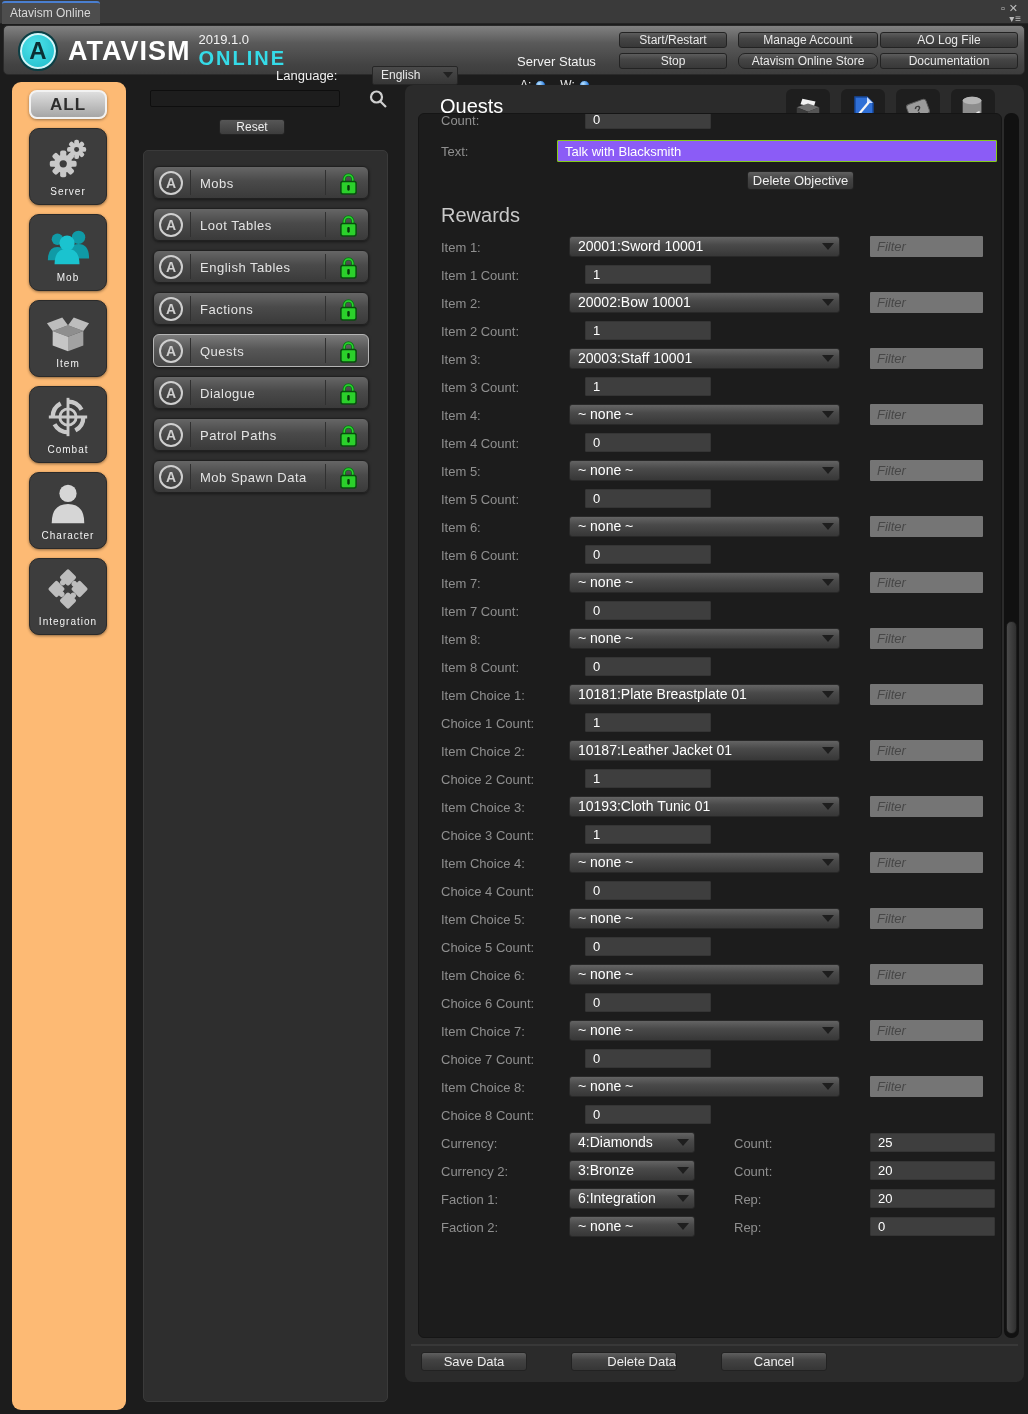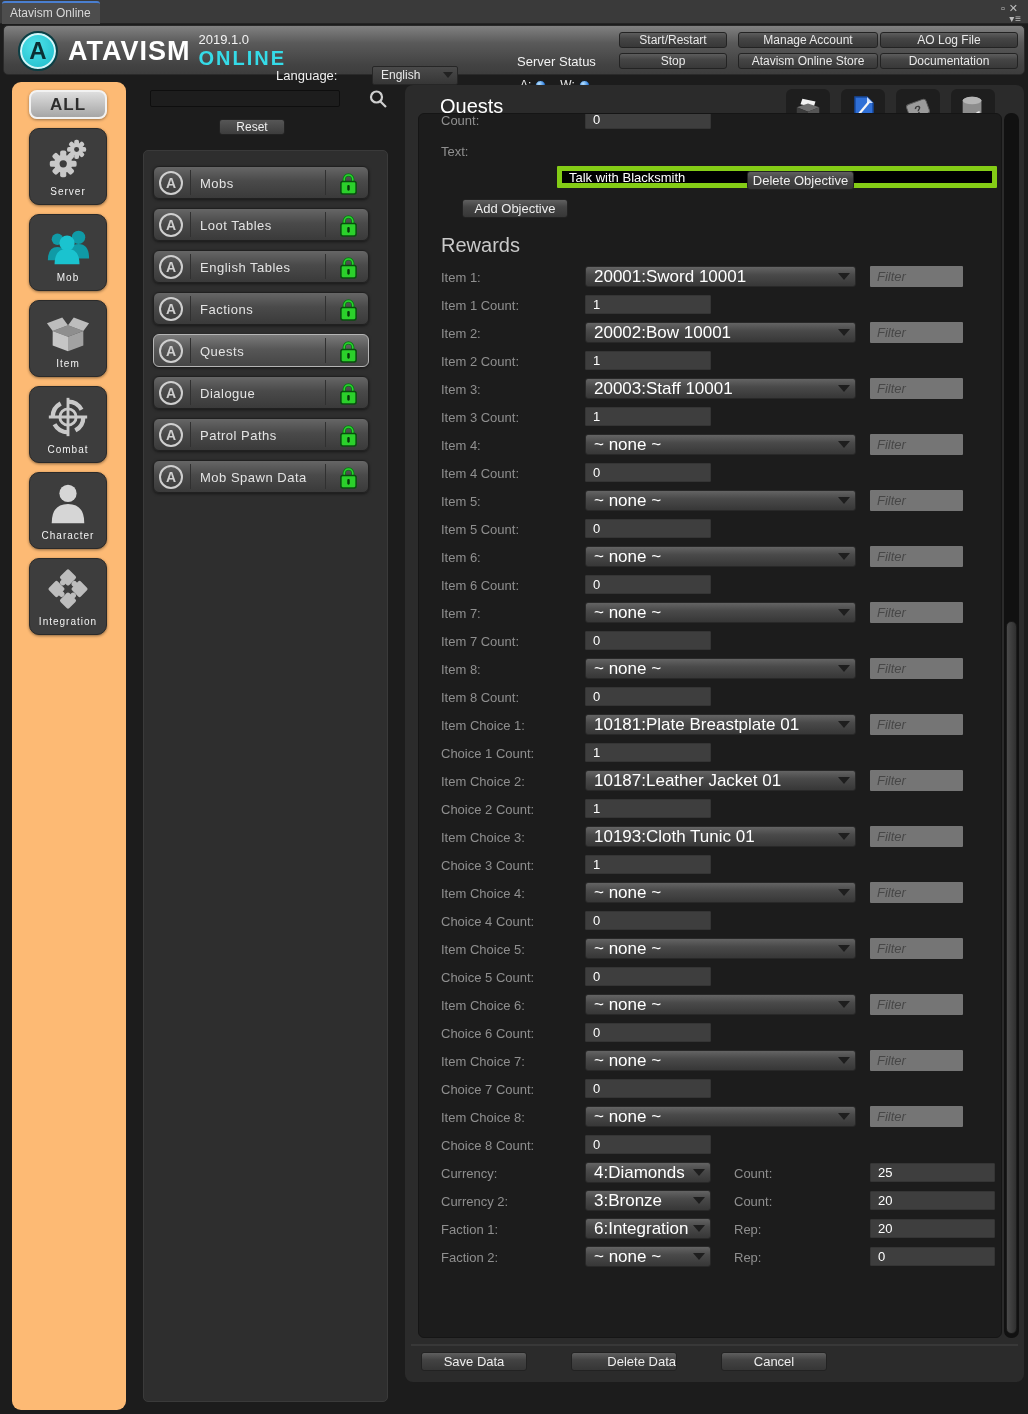--- a/index.html
+++ b/index.html
@@ -77,32 +77,32 @@
     border:1px solid #222; border-radius:3px; color:#eee; font-size:13px; text-align:center; line-height:17px; }
 
   
   .frow { position:relative; height:28px; }
   .lbl { position:absolute; left:22px; top:50%; transform:translateY(-50%); color:#8f8f8f; font-size:13px; white-space:nowrap;}
   .rlbl { position:absolute; left:315px; top:50%; transform:translateY(-50%); color:#8f8f8f; font-size:13px; }
   .inp { position:absolute; height:19px; top:4px; background:#3e3e3e; border:1px solid #353535; border-radius:1px;
     color:#fff; font-size:13px; padding:0 7px; }
   .inp-s { left:166px; width:126px; }
   .inp-r { left:451px; width:125px; }
-  .dd { position:absolute; left:166px; top:3px; width:271px; height:21px; border-radius:3px;
+  .dd { position:absolute; left:150px; top:3px; width:271px; height:21px; border-radius:3px;
     background:linear-gradient(#646464,#4a4a4a 40%,#373737); border:1px solid #282828;
-    color:#fff; font-size:17px; line-height:19px; padding:0 22px 0 8px; white-space:nowrap; overflow:hidden;}
+    color:#fff; font-size:14px; line-height:19px; padding:0 22px 0 8px; white-space:nowrap; overflow:hidden;}
   .dd.narrow { width:126px; }
   .dd .caret { position:absolute; right:5px; top:6px; width:0; height:0;
     border-left:6px solid transparent; border-right:6px solid transparent; border-top:7px solid #1e1e1e; }
-  .filter { position:absolute; left:451px; top:3px; width:93px; height:21px; background:#757575; border:none;
+  .filter { position:absolute; left:451px; top:3px; width:113px; height:21px; background:#757575; border:none;
     border-radius:1px; color:#474747; font-size:13px; font-style:italic; padding:0 7px; }
   .filter::placeholder { color:#474747; font-style:italic; opacity:1; }
   .obj-count-row { margin-top:-8px; }
   .text-row { height:34px; }
-  .text-inp { left:138px; width:440px; height:22px; top:6px; background:#000000; border:5px solid #84cc16;margin-top:26px; }
+  .text-inp { left:138px; width:440px; height:22px; top:6px; background:#8b5cf6; border:1px solid #84cc16; }
   .btnrow-del { position:relative; height:26px;text-decoration:underline; }
   .btnrow-add { position:relative; height:30px; }
   .obtn { position:absolute; height:19px; background:linear-gradient(#606060,#454545 40%,#373737);
     border:1px solid #222; border-radius:3px; color:#eee; font-size:13px; text-align:center; line-height:17px; }
   .rewards-head { height:39px; color:#c9c9c9; font-size:20px; padding:10px 0 0 22px; }
 </style>
 </head>
 <body>
 
 <div class="tabbar">
@@ -129,21 +129,21 @@
   <div class="led-row">
     <span>A:</span>
     <span class="led"></span>
     <span style="width:6px"></span>
     <span>W:</span>
     <span class="led"></span>
   </div>
   <div class="tbtn" style="left:615px; top:6px;  width:108px;">Start/Restart</div>
   <div class="tbtn" style="left:615px; top:27px; width:108px;">Stop</div>
   <div class="tbtn" style="left:734px; top:6px;  width:140px;">Manage Account</div>
-  <div class="tbtn" style="left:734px; top:27px; width:140px;">Atavism Online Store</div>
+  <div class="tbtn" style="left:734px; top:27px; width:140px;border-radius:7px;">Atavism Online Store</div>
   <div class="tbtn" style="left:876px; top:6px;  width:138px;">AO Log File</div>
   <div class="tbtn" style="left:876px; top:27px; width:138px;">Documentation</div>
 </div>
 
 <div class="sidebar">
   <div class="all-btn">ALL</div>
 
   <div class="side-item" style="top:46px;">
     <div class="ic">
       <svg width="46" height="46" viewBox="0 0 48 48">
@@ -391,23 +391,20 @@
       <div class="lbl">Count:</div>
       <input class="inp inp-s" value="0" style="">
     </div>
     <div class="frow text-row">
       <div class="lbl">Text:</div>
       <input class="inp text-inp" value="Talk with Blacksmith" style="">
     </div>
     <div class="btnrow-del">
       <div class="obtn" style="left:328px; width:107px; top:3px;">Delete Objective</div>
     </div>
-    <div class="btnrow-add">
-      <div class="obtn" style="left:43px; width:106px; top:5px;">Add Objective</div>
-    </div>
     <div class="rewards-head">Rewards</div>
     <div id="rows-host">
         <div class="frow">
           <div class="lbl">Item 1:</div>
           <div class="dd"><span>20001:Sword 10001</span><div class="caret"></div></div>
           <input class="filter" placeholder="Filter" style="">
         </div>
         <div class="frow">
           <div class="lbl">Item 1 Count:</div>
           <input class="inp inp-s" value="1" style="">

